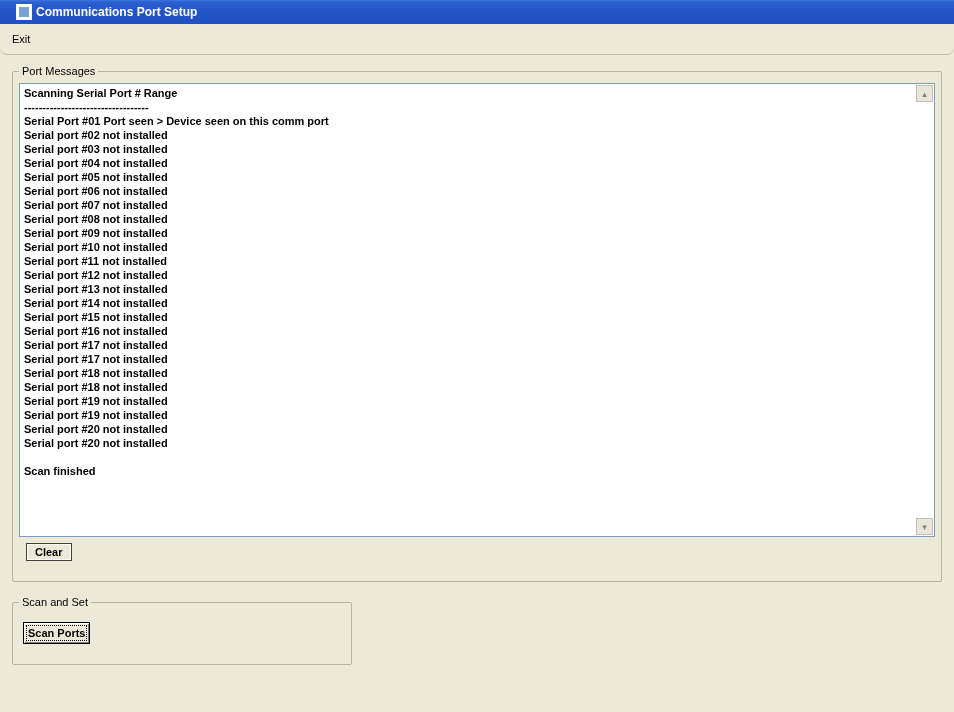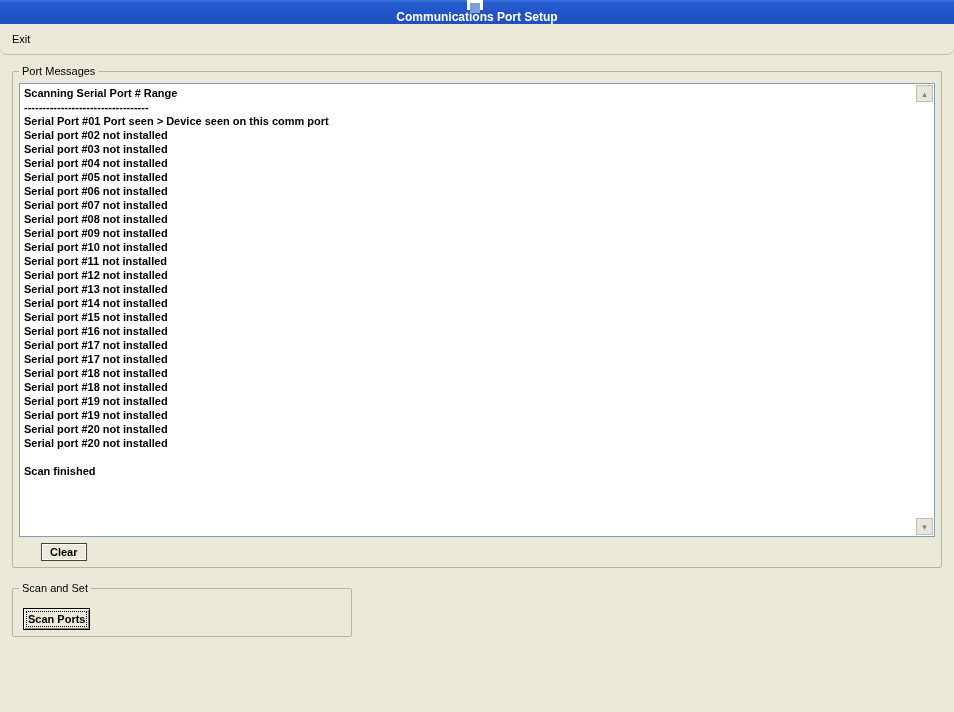--- a/index.html
+++ b/index.html
@@ -12,24 +12,23 @@
     width: 954px;
     height: 712px;
     overflow: hidden;
   }
   .titlebar {
     background: linear-gradient(to bottom, #3b77dd 0%, #2a5fd0 10%, #2254c7 50%, #1f50c0 100%);
     color: #fff;
     height: 24px;
     display: flex;
     align-items: center;
-    padding: 0 4px;
+    padding: 0 16px;
     font-weight: bold;
     font-size: 12px;
-    flex-direction: column;
   }
   .titlebar .app-icon {
     width: 16px;
     height: 16px;
     margin-right: 4px;
     background: #fff;
     display: inline-block;
     position: relative;
   }
   .titlebar .app-icon::after{
@@ -52,21 +51,21 @@
   .menubar .menu-item {
     padding: 2px 6px;
     cursor: default;
   }
   .content {
     padding: 10px 12px 8px 12px;
   }
   fieldset.groupbox {
     border: 1px solid #b8b4a0;
     border-radius: 2px;
-    padding: 6px 6px 6px 6px;
+    padding: 6px 6px 20px 6px;
     margin: 0 0 14px 0;
     background: #ece9d8;
     position: relative;
   }
   fieldset.groupbox > legend {
     font-size: 11px;
     padding: 0 3px;
     color: #000;
   }
   .msgbox-wrap {
@@ -110,21 +109,21 @@
     border: 1px solid #404040;
     border-right-color:#404040;
     border-bottom-color:#404040;
     box-shadow: -1px -1px 0 #fff inset, 1px 1px 0 #fff inset;
     padding: 2px 10px;
     cursor: default;
   }
   .btn-clear {
     font-weight: bold;
     margin-top: 6px;
-    margin-left: 22px;
+    margin-left: 7px;
     padding: 2px 8px;
   }
   .scan-set {
     width: 340px;
     margin-left: 14px;
     padding-bottom: 14px;
   }
   .scan-set-inner {
     display: flex;
     align-items: flex-start;

